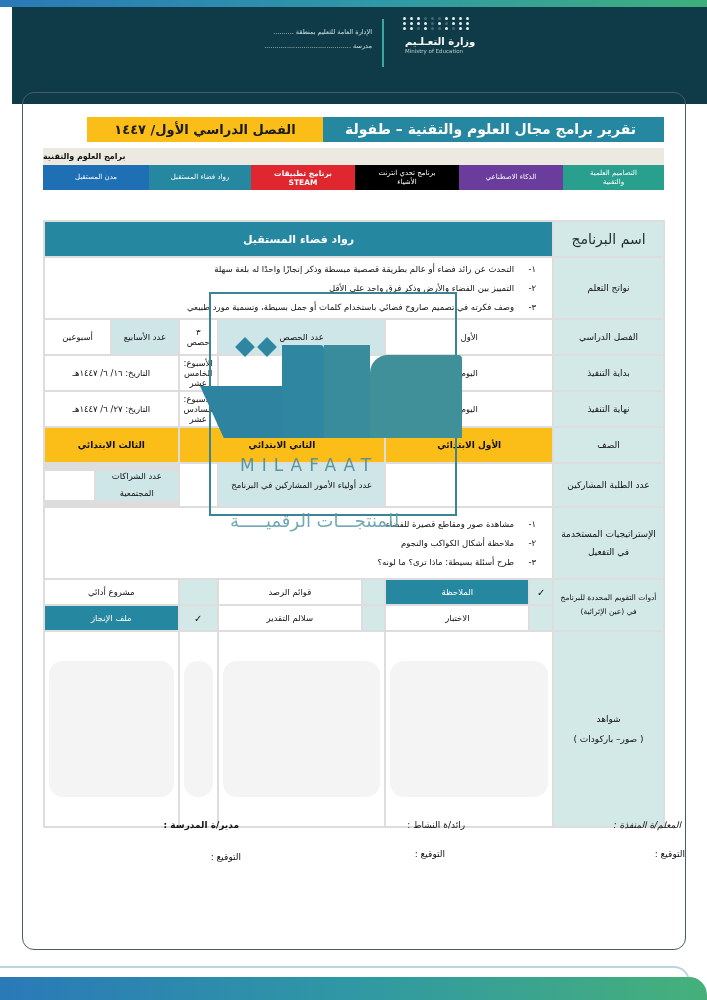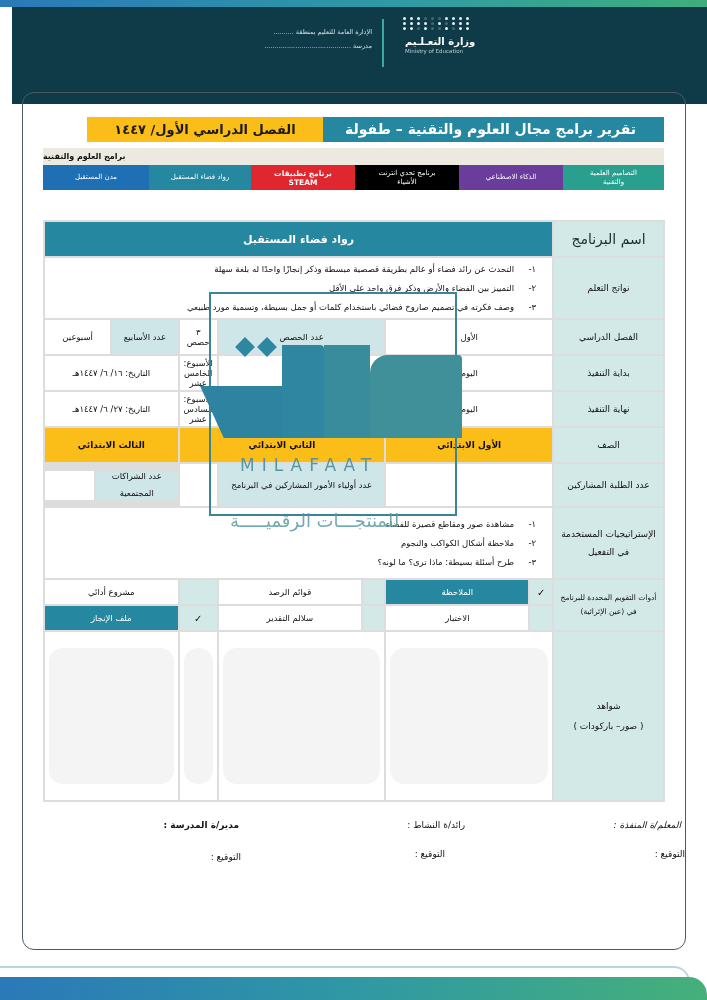--- a/index.html
+++ b/index.html
@@ -209,21 +209,21 @@
     <td>مشروع أدائي</td>
   </tr>
   <tr style="height:24px">
     <td class="chk"></td>
     <td>الاختبار</td>
     <td class="chk"></td>
     <td>سلالم التقدير</td>
     <td class="chk">✓</td>
     <td class="hl">ملف الإنجاز</td>
   </tr>
-  <tr style="height:168px">
+  <tr style="height:194px">
     <td class="lbl" style="line-height:20px;">
       <div>شواهد</div>
       <div>( صور– باركودات )</div>
     </td>
     <td colspan="2">
           <div class="evidence-box"></div>
         </td>
     <td colspan="2">
           <div class="evidence-box"></div>
         </td>

